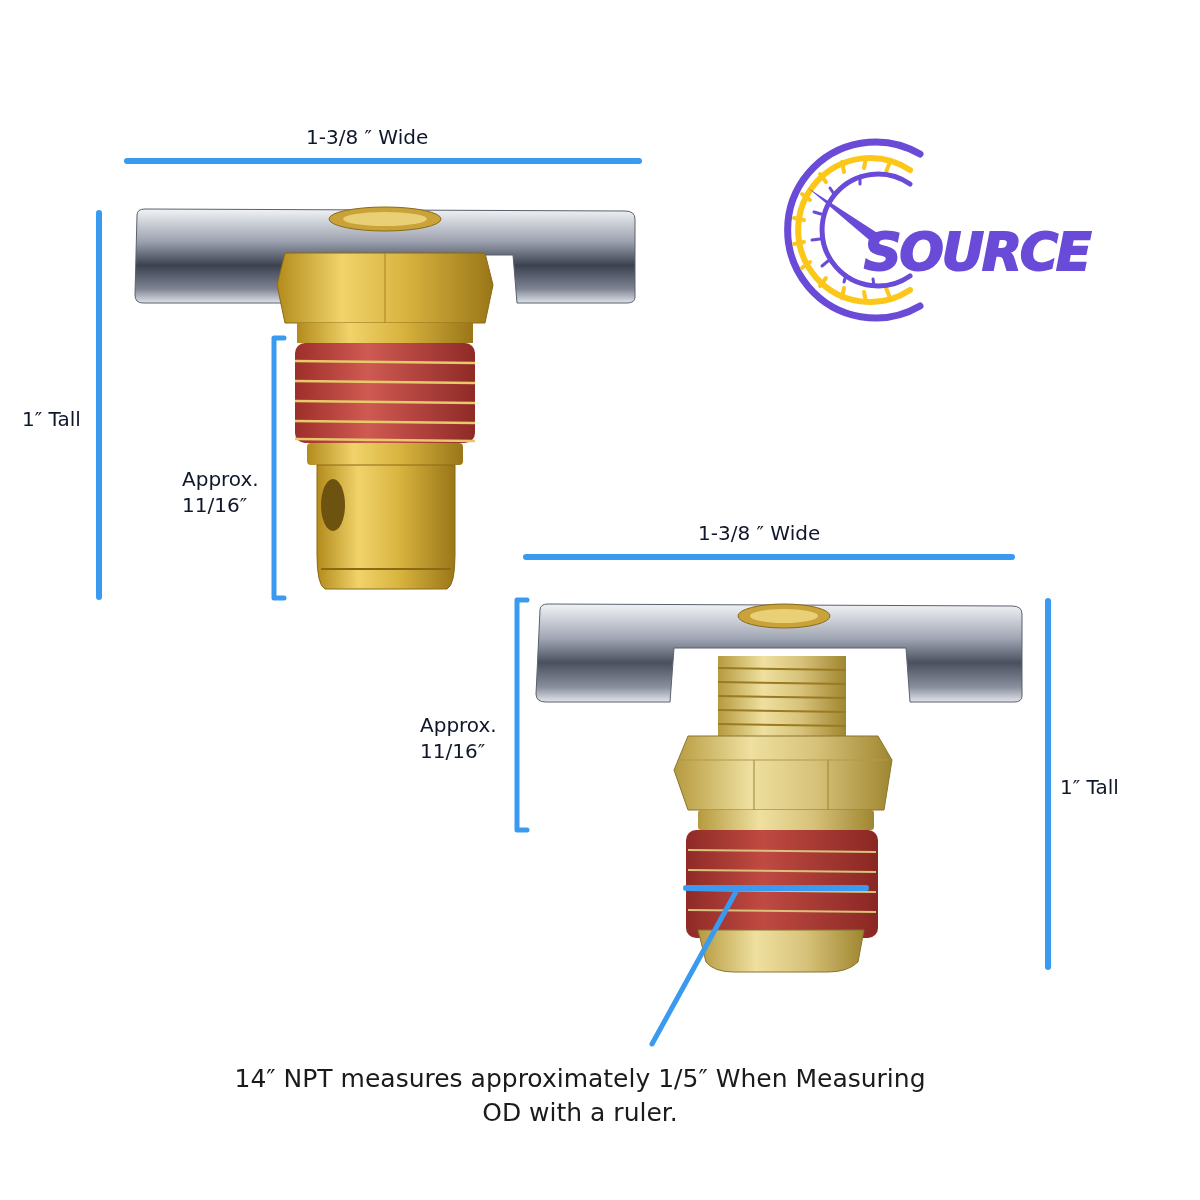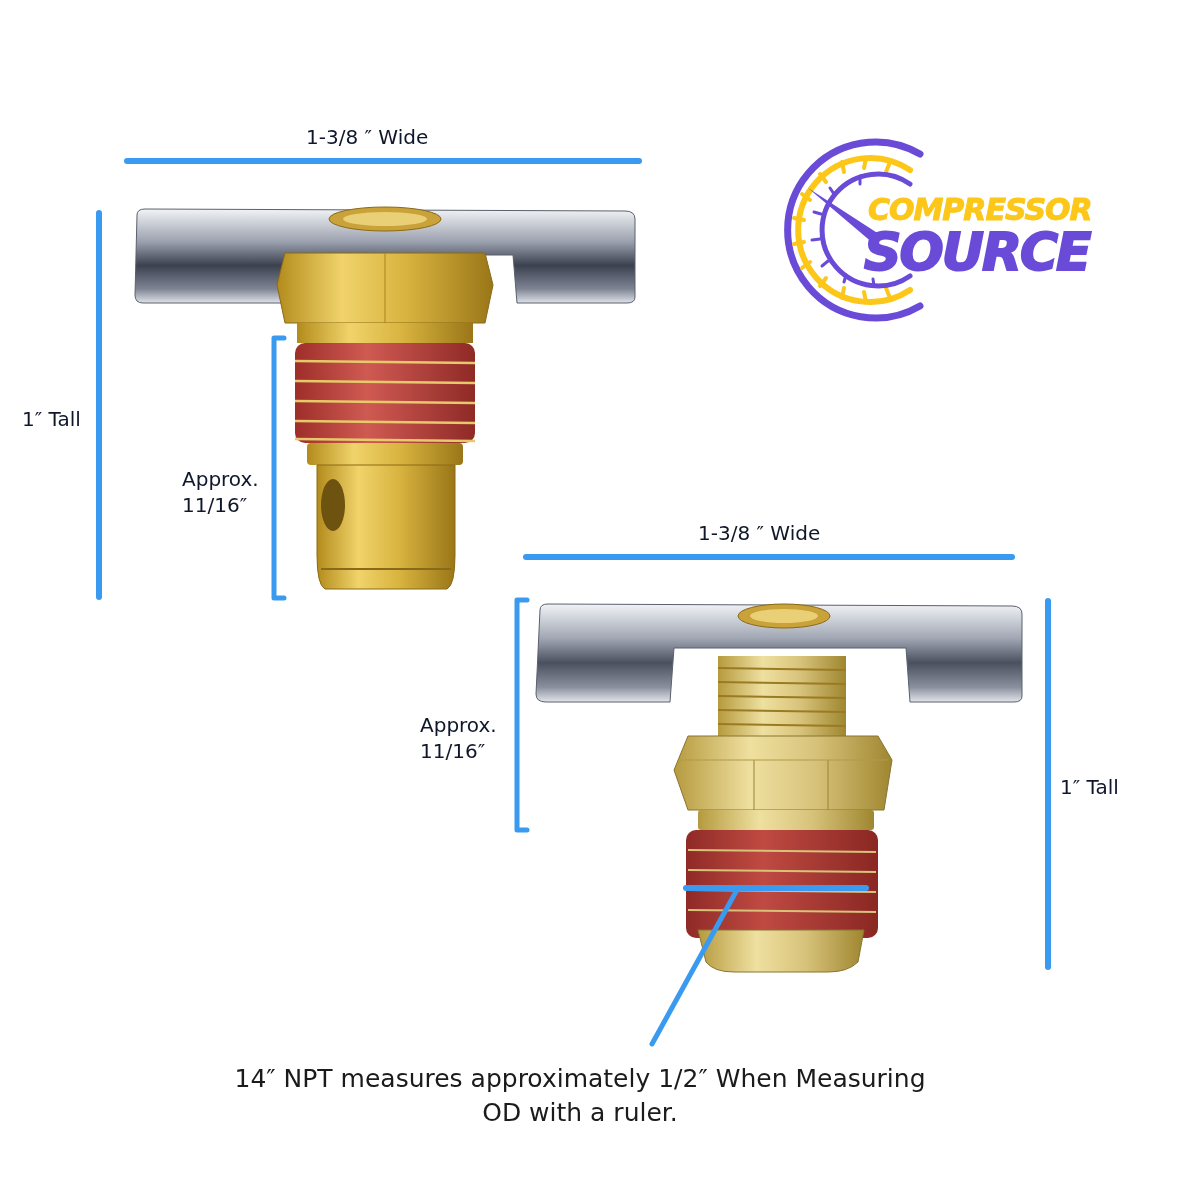--- a/index.html
+++ b/index.html
@@ -44,21 +44,20 @@
       <line x1="60" y1="48" x2="64" y2="54"></line>
       <line x1="44" y1="72" x2="51" y2="74"></line>
       <line x1="42" y1="100" x2="50" y2="99"></line>
       <line x1="52" y1="126" x2="58" y2="121"></line>
       <line x1="74" y1="142" x2="76" y2="135"></line>
       <line x1="104" y1="146" x2="103" y2="139"></line>
     </g>
 
     <polygon points="38,48 112,96 104,104" fill="#6a4bd8"></polygon>
   </svg>
-  <div class="abs" style="left:98px;top:52px;font-family:'DejaVu Sans',sans-serif;font-weight:bold;font-style:italic;font-size:30px;color:#fcc719;letter-spacing:-1px;-webkit-text-stroke:1px #fcc719;">COMPRESSOR</div>
   <div class="abs" style="left:94px;top:82px;font-family:'DejaVu Sans',sans-serif;font-weight:bold;font-style:italic;font-size:52px;color:#6a4bd8;letter-spacing:-2px;-webkit-text-stroke:2px #6a4bd8;">SOURCE</div>
 </div>
 
 <div class="abs label" style="left:306px;top:124px;">1-3/8 ″ Wide</div>
 <div class="hline" style="left:124px;top:158px;width:518px;background:#3a9af0;"></div>
 
 <div class="abs label" style="left:22px;top:406px;">1″ Tall</div>
 <div class="vline" style="left:96px;top:210px;height:390px;background:#3a9af0;"></div>
 
 <div class="abs label center" style="left:182px;top:466px;width:90px;">
@@ -183,15 +182,15 @@
 
   <path d="M170 330 L336 330 L330 362 Q320 372 300 372 L206 372 Q186 372 178 362 Z" fill="url(#brass2)" stroke="#8a7430"></path>
 </svg>
 
 <svg width="240" height="170" style="left:640px;top:880px;">
   <line x1="46" y1="8" x2="226" y2="8" stroke="#3a9af0" stroke-width="6" stroke-linecap="round"></line>
   <line x1="98" y1="8" x2="12" y2="164" stroke="#3a9af0" stroke-width="5" stroke-linecap="round"></line>
 </svg>
 
 <div class="abs caption" style="left:180px;top:1062px;width:800px;">
-  <div>14″ NPT measures approximately 1/2″ When Measuring</div>
+  <div>14″ NPT measures approximately 1/5″ When Measuring</div>
   <div>OD with a ruler.</div>
 </div>
 
 </body></html>

